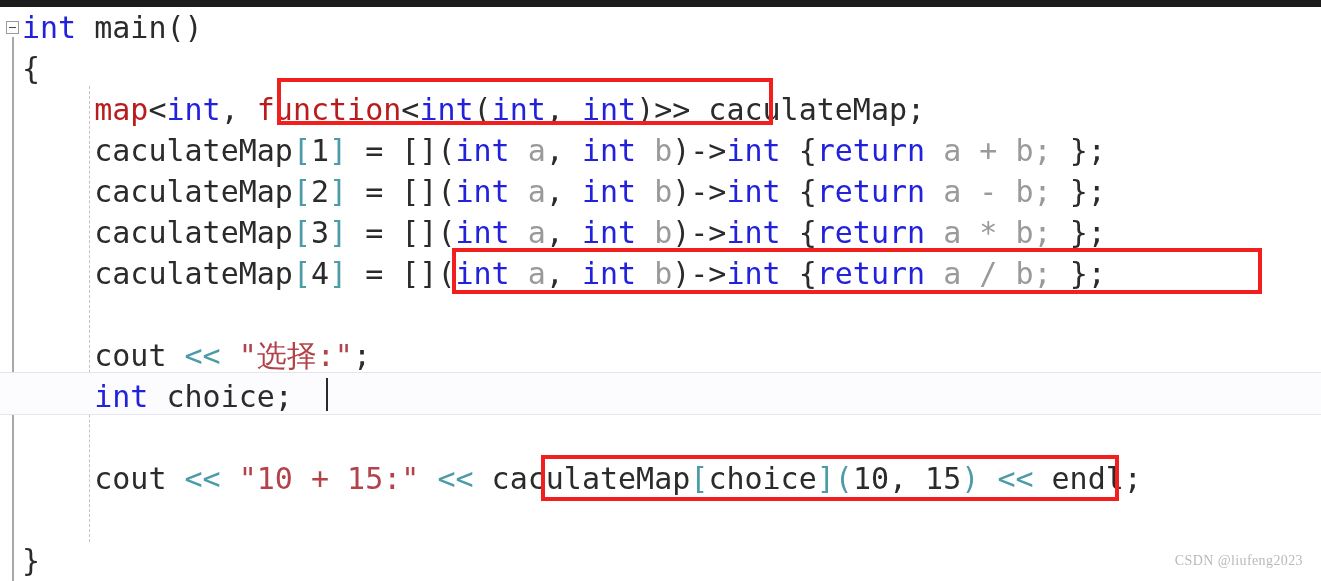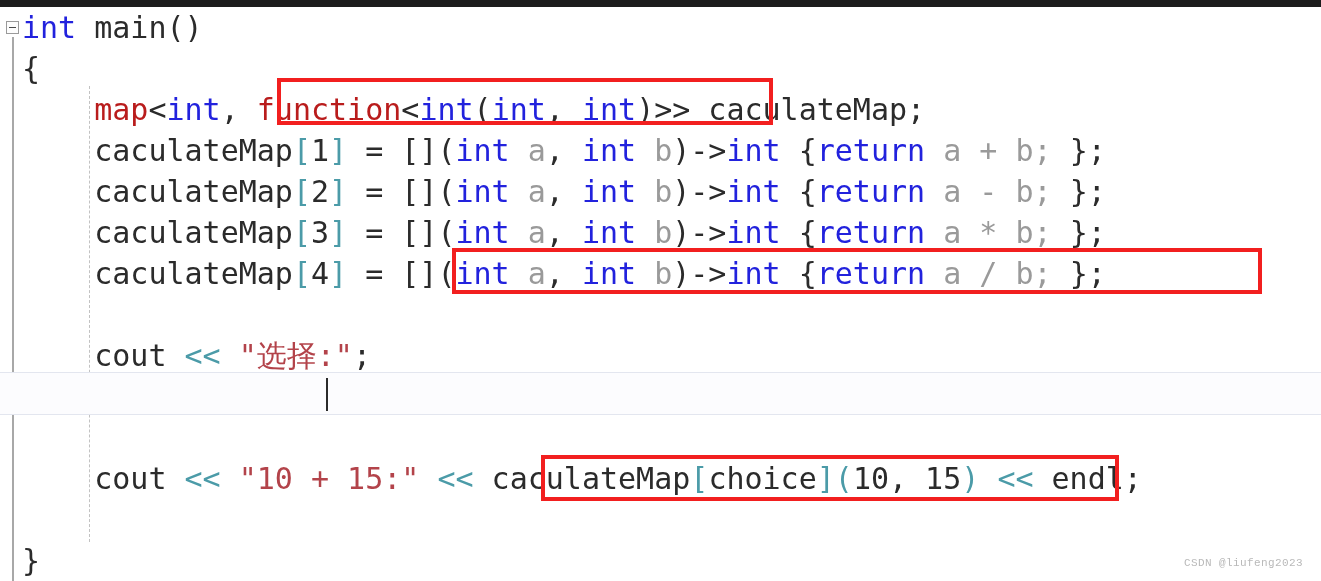--- a/index.html
+++ b/index.html
@@ -140,22 +140,22 @@
   }
   #redbox-function { left: 277px; top: 78px;  width: 496px; height: 47px; }
   #redbox-lambda4  { left: 452px; top: 248px; width: 810px; height: 46px; }
   #redbox-call     { left: 541px; top: 455px; width: 578px; height: 46px; }
 
   
   .watermark {
     position: absolute;
     right: 18px;
     bottom: 12px;
-    font-family: Liberation Mono, monospace;
-    font-size: 11px;
+    font-family: Liberation Serif, serif;
+    font-size: 14px;
     color: #b9b9b9;
     letter-spacing: 0.4px;
   }
 </style>
 </head>
 <body>
 
 <div id="screen">
 
   <div class="top-strip"></div>
@@ -180,20 +180,21 @@
     <div class="line" style="top:123px;"><span class="plain">    </span><span class="plain">caculateMap</span><span class="op-tel">[</span><span class="plain">1</span><span class="op-tel">]</span><span class="plain"> = </span><span class="plain">[]</span><span class="plain">(</span><span class="kw">int</span><span class="var"> a</span><span class="plain">, </span><span class="kw">int</span><span class="var"> b</span><span class="plain">)</span><span class="plain">-&gt;</span><span class="kw">int</span><span class="plain"> {</span><span class="kw">return</span><span class="var"> a + b; </span><span class="plain">};</span></div>
 
     <div class="line" style="top:164px;"><span class="plain">    </span><span class="plain">caculateMap</span><span class="op-tel">[</span><span class="plain">2</span><span class="op-tel">]</span><span class="plain"> = </span><span class="plain">[]</span><span class="plain">(</span><span class="kw">int</span><span class="var"> a</span><span class="plain">, </span><span class="kw">int</span><span class="var"> b</span><span class="plain">)</span><span class="plain">-&gt;</span><span class="kw">int</span><span class="plain"> {</span><span class="kw">return</span><span class="var"> a - b; </span><span class="plain">};</span></div>
 
     <div class="line" style="top:205px;"><span class="plain">    </span><span class="plain">caculateMap</span><span class="op-tel">[</span><span class="plain">3</span><span class="op-tel">]</span><span class="plain"> = </span><span class="plain">[]</span><span class="plain">(</span><span class="kw">int</span><span class="var"> a</span><span class="plain">, </span><span class="kw">int</span><span class="var"> b</span><span class="plain">)</span><span class="plain">-&gt;</span><span class="kw">int</span><span class="plain"> {</span><span class="kw">return</span><span class="var"> a * b; </span><span class="plain">};</span></div>
 
     <div class="line" style="top:246px;"><span class="plain">    </span><span class="plain">caculateMap</span><span class="op-tel">[</span><span class="plain">4</span><span class="op-tel">]</span><span class="plain"> = </span><span class="plain">[]</span><span class="plain">(</span><span class="kw">int</span><span class="var"> a</span><span class="plain">, </span><span class="kw">int</span><span class="var"> b</span><span class="plain">)</span><span class="plain">-&gt;</span><span class="kw">int</span><span class="plain"> {</span><span class="kw">return</span><span class="var"> a / b; </span><span class="plain">};</span></div>
 
     <div class="line" style="top:328px;"><span class="plain">    </span><span class="plain">cout </span><span class="op-tel">&lt;&lt;</span><span class="plain"> </span><span class="str">"选择:"</span><span class="plain">;</span></div>
 
+    <div class="line" style="top:369px;"><span class="plain">    </span><span class="kw">int</span><span class="plain"> choice;</span></div>
 
 
     <div class="line" style="top:451px;"><span class="plain">    </span><span class="plain">cout </span><span class="op-tel">&lt;&lt;</span><span class="plain"> </span><span class="str">"10 + 15:"</span><span class="plain"> </span><span class="op-tel">&lt;&lt;</span><span class="plain"> caculateMap</span><span class="op-tel">[</span><span class="plain">choice</span><span class="op-tel">]</span><span class="op-tel">(</span><span class="plain">10, 15</span><span class="op-tel">)</span><span class="plain"> </span><span class="op-tel">&lt;&lt;</span><span class="plain"> endl;</span></div>
 
 
     <div class="line" style="top:533px;"><span class="plain">}</span></div>
 
   </div>
 
   <div class="caret"></div>

